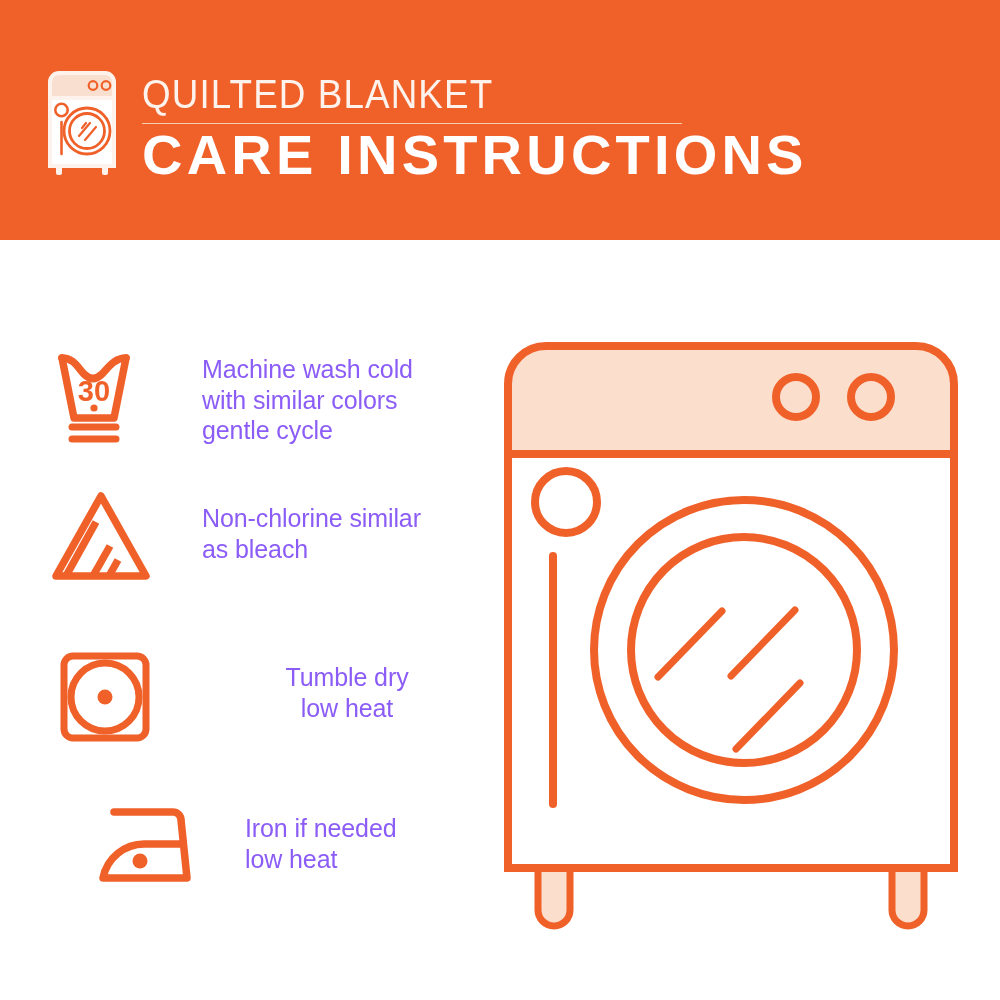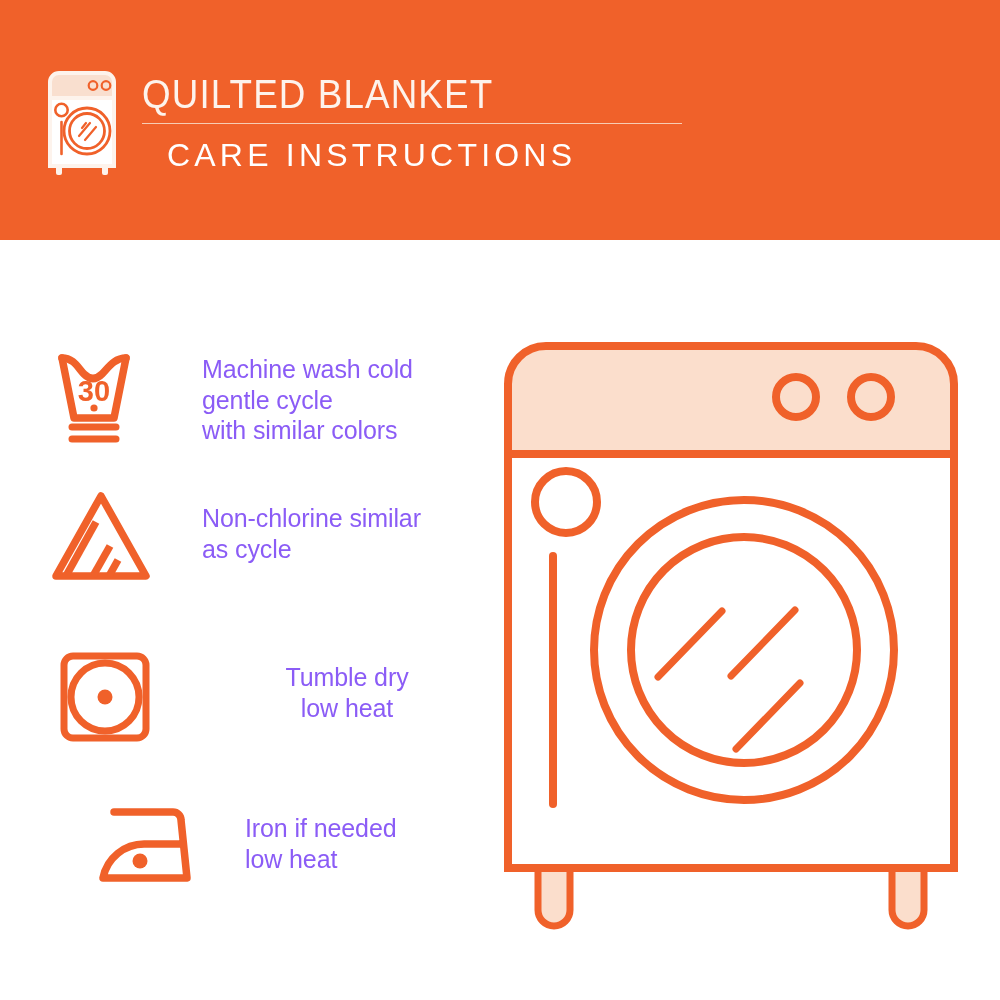--- a/index.html
+++ b/index.html
@@ -54,26 +54,25 @@
   }
   .title-rule {
     margin-top: 7px;
     margin-bottom: 7px;
     width: 540px;
     height: 1px;
     background: #F7CDB4;
   }
   .title-bottom {
     color: #FFFFFF;
-    font-size: 32px;
+    font-size: 56px;
     line-height: 48px;
     letter-spacing: 4.2px;
-    font-weight: 400;
+    font-weight: 700;
     white-space: nowrap;
-    margin-left: 25px;
   }
 
   
   .care-list {
     position: absolute;
     left: 0;
     top: 240px;
     width: 500px;
     height: 857px;
   }
@@ -176,38 +175,38 @@
           <path d="M10 14 C22 14 26 24 32 30 C38 36 44 36 50 30 C56 24 62 14 74 14" fill="none" stroke="#F0612A" stroke-width="7.5" stroke-linecap="round" stroke-linejoin="round"></path>
           <path d="M10 14 L22 74 L62 74 L74 14" fill="none" stroke="#F0612A" stroke-width="7.5" stroke-linecap="round" stroke-linejoin="round"></path>
           <line x1="20" y1="83" x2="64" y2="83" stroke="#F0612A" stroke-width="7" stroke-linecap="round"></line>
           <line x1="20" y1="95" x2="64" y2="95" stroke="#F0612A" stroke-width="7" stroke-linecap="round"></line>
           <text x="42" y="57" font-family="'Liberation Sans', sans-serif" font-size="29" font-weight="700" fill="#F0612A" text-anchor="middle">30</text>
           <circle cx="42" cy="64" r="3.6" fill="#F0612A"></circle>
         </svg>
       </div>
       <div class="txt">
         <div>Machine wash cold</div>
+        <div>with similar colors</div>
         <div>gentle cycle</div>
-        <div>with similar colors</div>
       </div>
     </div>
 
     <div class="care-row" id="row-bleach">
       <div class="sym">
         <svg viewBox="0 0 108 110" width="108" height="110" xmlns="http://www.w3.org/2000/svg">
           <path d="M53 12 L98 92 L8 92 Z" fill="none" stroke="#F0612A" stroke-width="7.5" stroke-linejoin="round"></path>
           <line x1="48" y1="38" x2="18" y2="92" stroke="#F0612A" stroke-width="7.5" stroke-linecap="butt"></line>
           <line x1="70" y1="76" x2="61" y2="92" stroke="#F0612A" stroke-width="7.5" stroke-linecap="butt"></line>
           <line x1="70" y1="76" x2="39" y2="92" stroke="#F0612A" stroke-width="0"></line>
           <line x1="62" y1="62" x2="45" y2="92" stroke="#F0612A" stroke-width="7.5" stroke-linecap="butt"></line>
         </svg>
       </div>
       <div class="txt">
         <div>Non-chlorine similar</div>
-        <div>as cycle</div>
+        <div>as bleach</div>
       </div>
     </div>
 
     <div class="care-row" id="row-dry">
       <div class="sym">
         <svg viewBox="0 0 108 110" width="108" height="110" xmlns="http://www.w3.org/2000/svg">
           <rect x="10" y="10" width="82" height="82" rx="9" fill="none" stroke="#F0612A" stroke-width="7"></rect>
           <circle cx="51" cy="51" r="34" fill="none" stroke="#F0612A" stroke-width="7"></circle>
           <circle cx="51" cy="51" r="7.5" fill="#F0612A"></circle>
         </svg>

